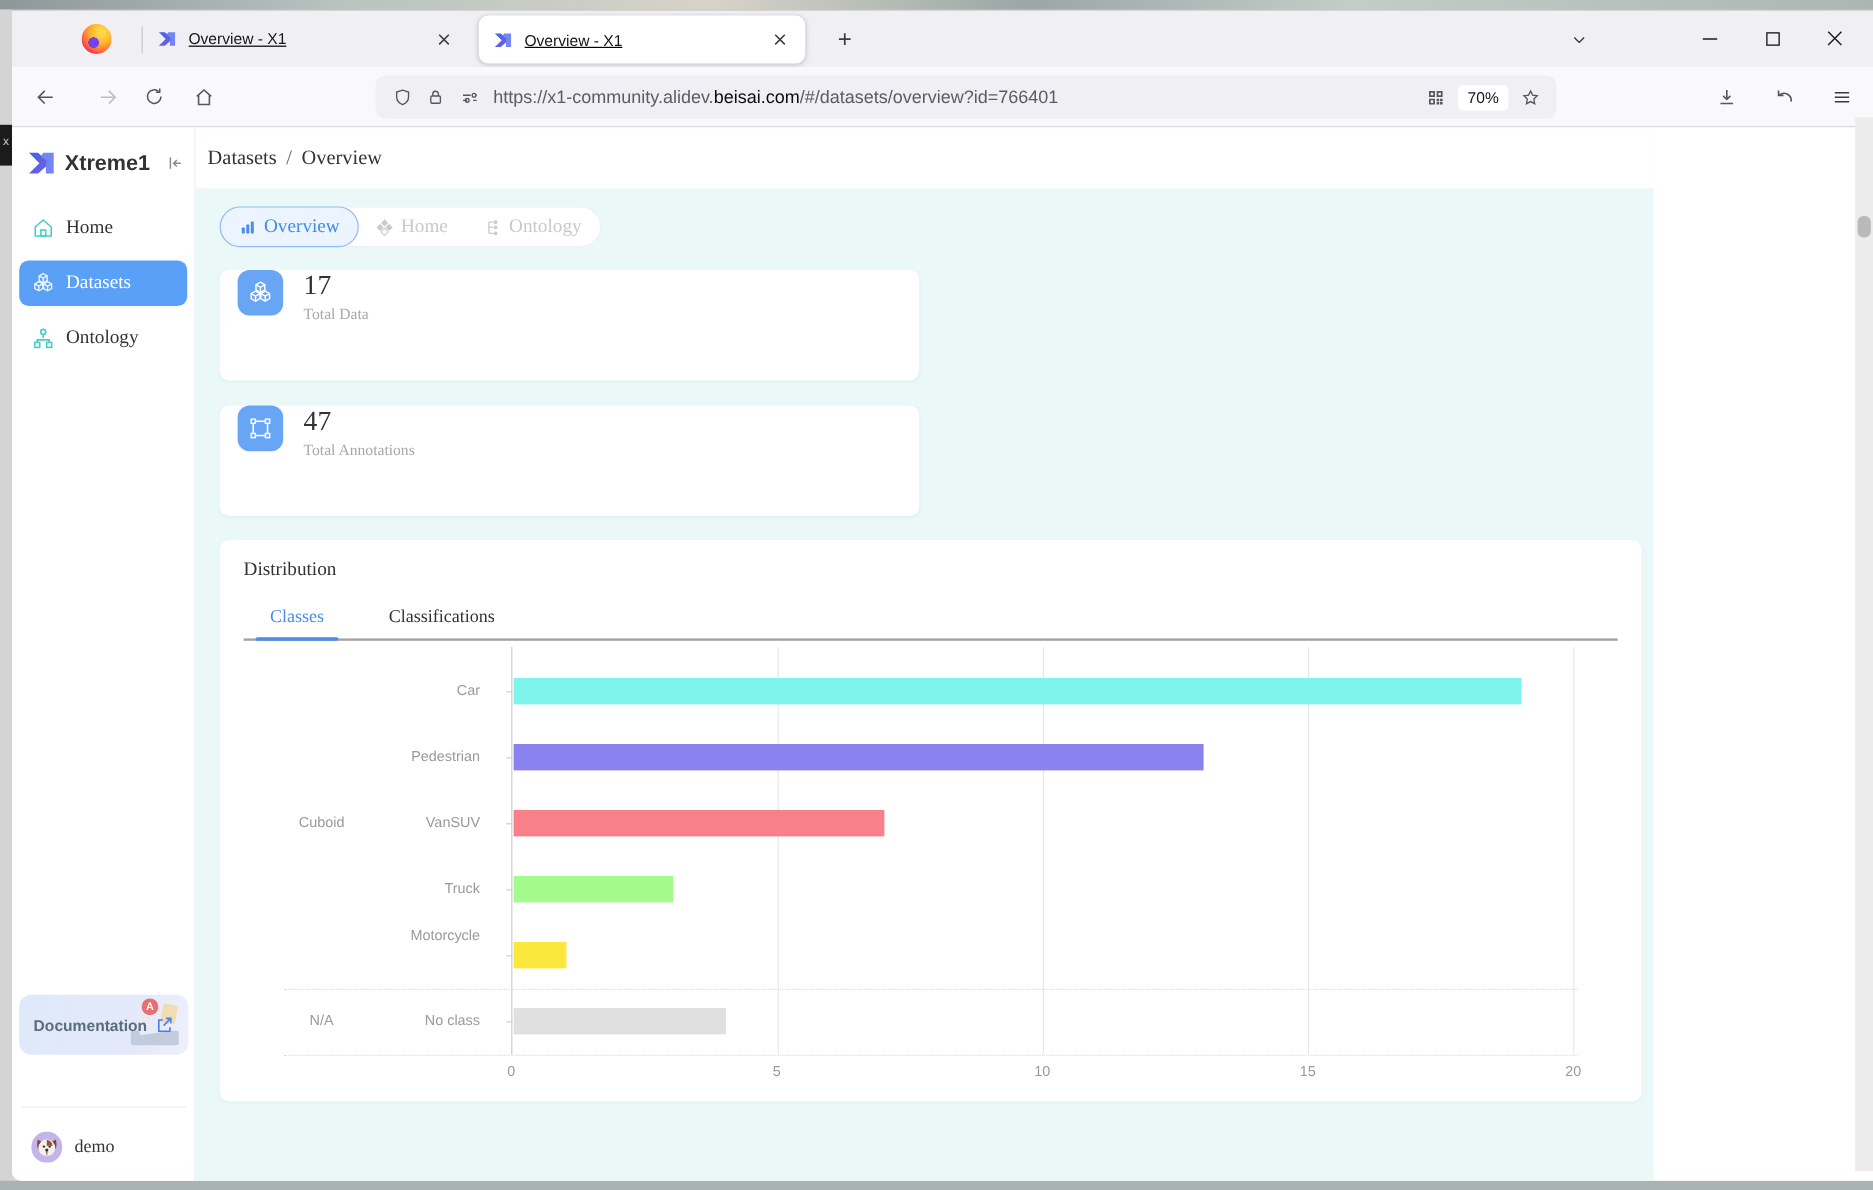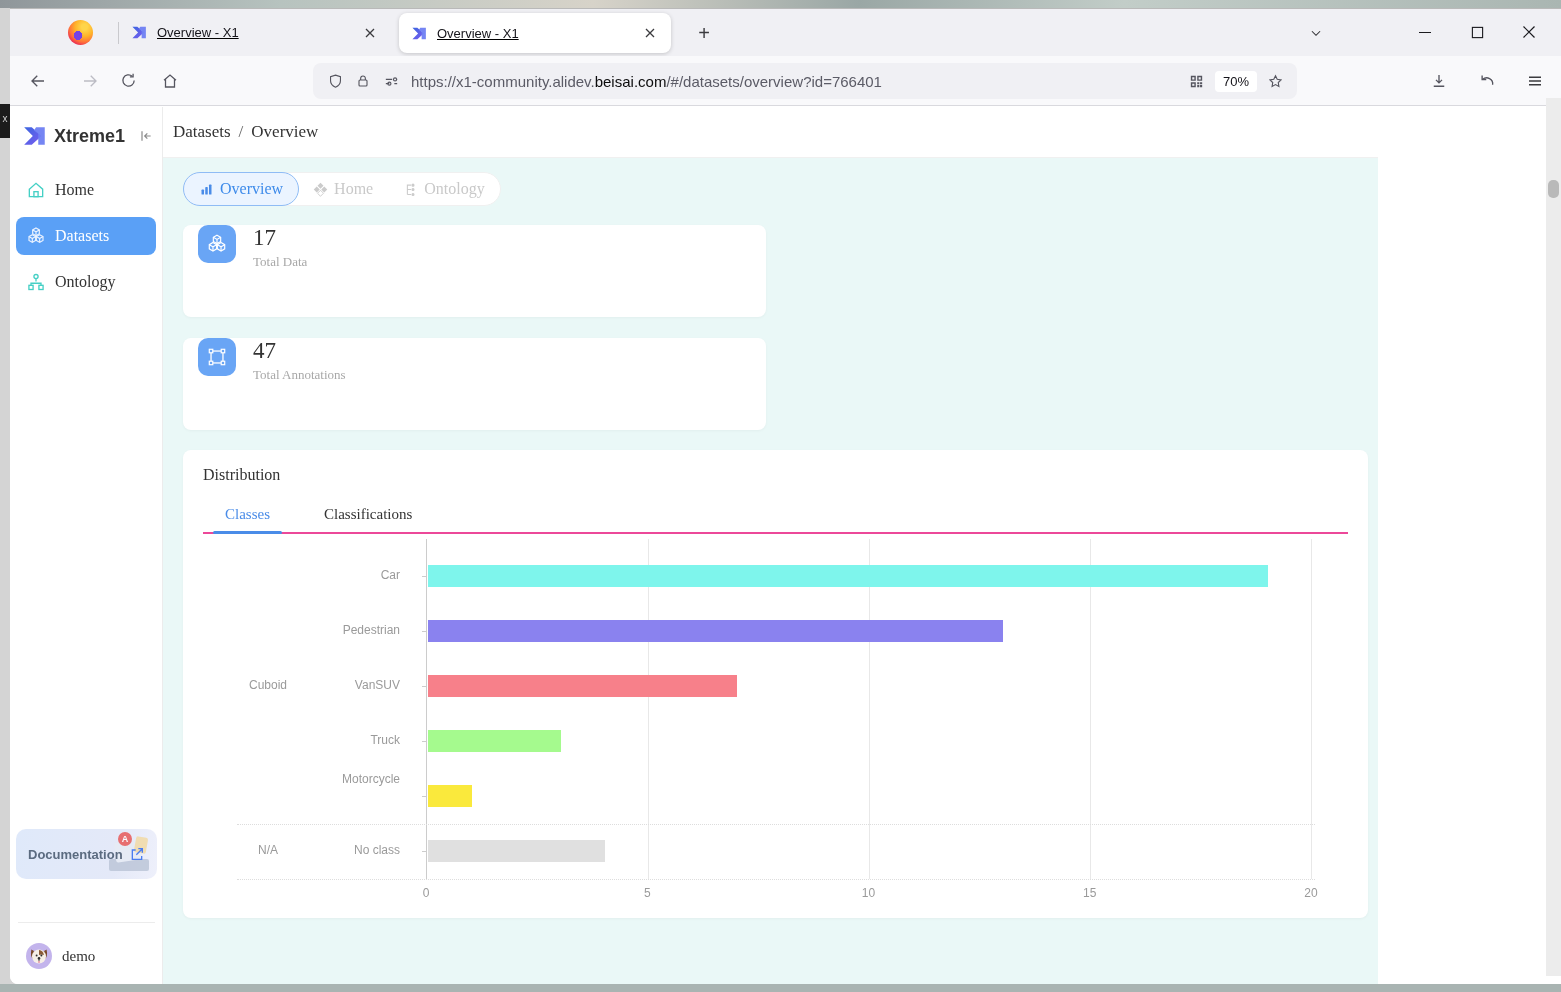--- a/index.html
+++ b/index.html
@@ -99,21 +99,21 @@
   .card-title { font-family:"Liberation Serif", serif; font-size:16px; color:#333; }
   .progress-body { display:flex; align-items:center; margin-top:24px; padding-left:85px; }
   .donut { width:120px; height:120px; border-radius:50%; position:relative; flex:none; }
   .donut-hole { position:absolute; left:23px; top:23px; width:74px; height:74px; border-radius:50%; background:#fff; }
   .legend { margin-left:62px; display:flex; flex-direction:column; gap:9px; }
   .legend-item { display:flex; align-items:center; gap:9px; font-size:12px; color:#8a8a8a; }
   .legend-dot { width:8px; height:8px; border-radius:50%; flex:none; }
 
   
   .dist-card { margin-top:20px; height:468px; padding:16px 20px; }
-  .dist-tabs { display:flex; gap:30px; margin-top:14px; border-bottom:2px solid #ec4899; padding-left:10px; }
+  .dist-tabs { display:flex; gap:30px; margin-top:14px; border-bottom:2px solid #a3a3a3; padding-left:10px; }
   .dist-tab { font-family:"Liberation Serif", serif; font-size:15px; color:#333; padding:8px 12px 9px; position:relative; }
   .dist-tab.active { color:#4A8CE8; }
   .dist-tab.active::after { content:""; position:absolute; left:0; right:0; bottom:-2px; height:3px; background:#4A8CE8; border-radius:2px; }
 
   .dist-chart { display:flex; margin-top:5px; }
   .chart-gutter { width:223px; height:340px; position:relative; flex:none; font-size:12px; color:#9a9a9a; }
   .group-label { position:absolute; left:0; width:130px; text-align:center; }
   .cat-label { position:absolute; right:26px; text-align:right; white-space:nowrap; }
   .chart-plotwrap { flex:1; padding-right:37px; }
   .plot-area { position:relative; height:340px; border-left:1px solid #ccc; }

